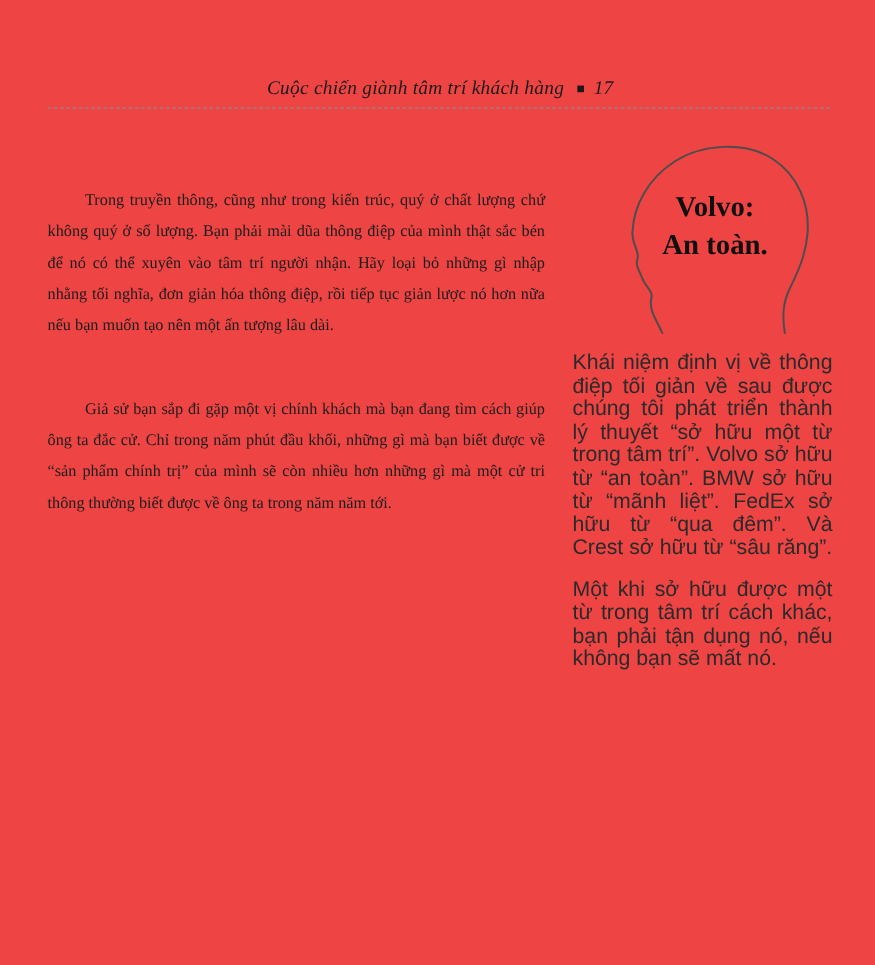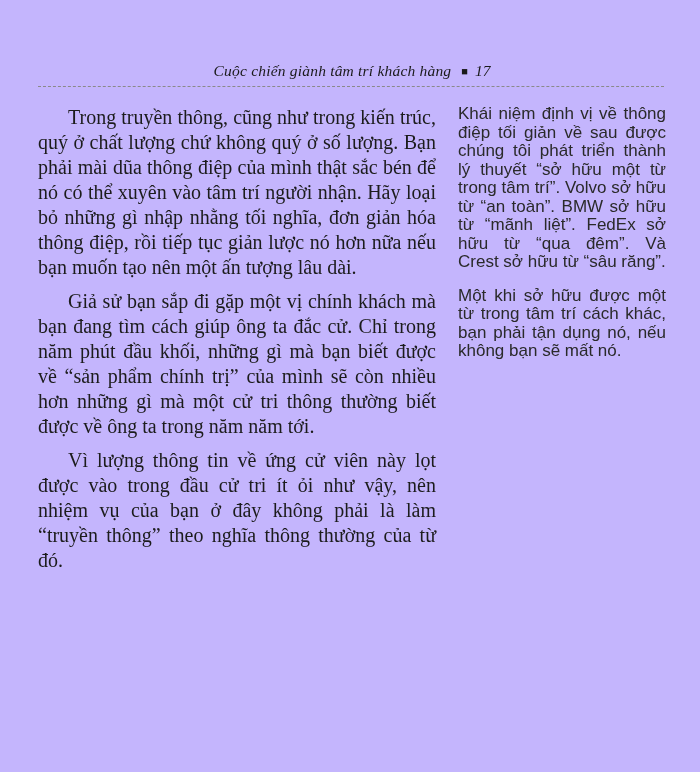--- a/index.html
+++ b/index.html
@@ -9,21 +9,21 @@
     height: 772px;
     font-family: "Liberation Serif", serif;
     color: #1a1a1a;
     overflow: hidden;
   }
   .page {
     width: 700px;
     height: 772px;
     padding: 62px 34px 20px 38px;
     position: relative;
-    background: #c4b5fd;
+    background: #ef4444;
   }
   
   .header {
     text-align: center;
     width: 560px;
     margin: 0 auto 6px auto;
     font-size: 15.5px;
     white-space: nowrap;
   }
   .header-title {
@@ -48,26 +48,27 @@
   
   .content {
     display: flex;
     flex-direction: row;
   }
   .body-col {
     width: 398px;
     flex: 0 0 398px;
   }
   .body-col p {
-    font-size: 20px;
+    font-size: 13px;
     line-height: 25px;
     text-align: justify;
     text-indent: 30px;
     margin-bottom: 9px;
     color: #1c1c1c;
+    margin-top: 42px;
   }
   
   .sidebar {
     flex: 1 1 auto;
     padding-left: 22px;
     padding-top: 0px;
   }
   .head-figure {
     position: relative;
     width: 182px;
@@ -109,25 +110,42 @@
     <span class="header-title">Cuộc chiến giành tâm trí khách hàng</span><span class="header-square">■</span><span class="header-page">17</span>
   </div>
 
   <div class="dashed-rule"></div>
 
   <div class="content">
 
     <div class="body-col">
       <p>Trong truyền thông, cũng như trong kiến trúc, quý ở chất lượng chứ không quý ở số lượng. Bạn phải mài dũa thông điệp của mình thật sắc bén để nó có thể xuyên vào tâm trí người nhận. Hãy loại bỏ những gì nhập nhằng tối nghĩa, đơn giản hóa thông điệp, rồi tiếp tục giản lược nó hơn nữa nếu bạn muốn tạo nên một ấn tượng lâu dài.</p>
       <p>Giả sử bạn sắp đi gặp một vị chính khách mà bạn đang tìm cách giúp ông ta đắc cử. Chỉ trong năm phút đầu khối, những gì mà bạn biết được về “sản phẩm chính trị” của mình sẽ còn nhiều hơn những gì mà một cử tri thông thường biết được về ông ta trong năm năm tới.</p>
-      <p>Vì lượng thông tin về ứng cử viên này lọt được vào trong đầu cử tri ít ỏi như vậy, nên nhiệm vụ của bạn ở đây không phải là làm “truyền thông” theo nghĩa thông thường của từ đó.</p>
     </div>
 
     <div class="sidebar">
 
+      <div class="head-figure">
+        <svg viewBox="0 0 182 160" aria-hidden="true">
+          <path d="M 56 160
+                   C 52 150, 45 142, 47 132
+                   C 49 126, 42 122, 40 116
+                   C 38 110, 34 106, 36 100
+                   C 38 94, 31 88, 32 78
+                   C 33 58, 44 36, 66 22
+                   C 88 8, 122 6, 144 20
+                   C 164 33, 174 56, 172 80
+                   C 170 102, 161 116, 156 128
+                   C 152 138, 152 149, 154 160" fill="none" stroke="#4d4d4d" stroke-width="1.6" stroke-linecap="round"></path>
+        </svg>
+        <div class="head-label">
+          <div>Volvo:</div>
+          <div>An toàn.</div>
+        </div>
+      </div>
 
       <p class="note">Khái niệm định vị về thông điệp tối giản về sau được chúng tôi phát triển thành lý thuyết “sở hữu một từ trong tâm trí”. Volvo sở hữu từ “an toàn”. BMW sở hữu từ “mãnh liệt”. FedEx sở hữu từ “qua đêm”. Và Crest sở hữu từ “sâu răng”.</p>
       <p class="note">Một khi sở hữu được một từ trong tâm trí cách khác, bạn phải tận dụng nó, nếu không bạn sẽ mất nó.</p>
 
     </div>
 
   </div>
 </div>
 
 </body></html>

